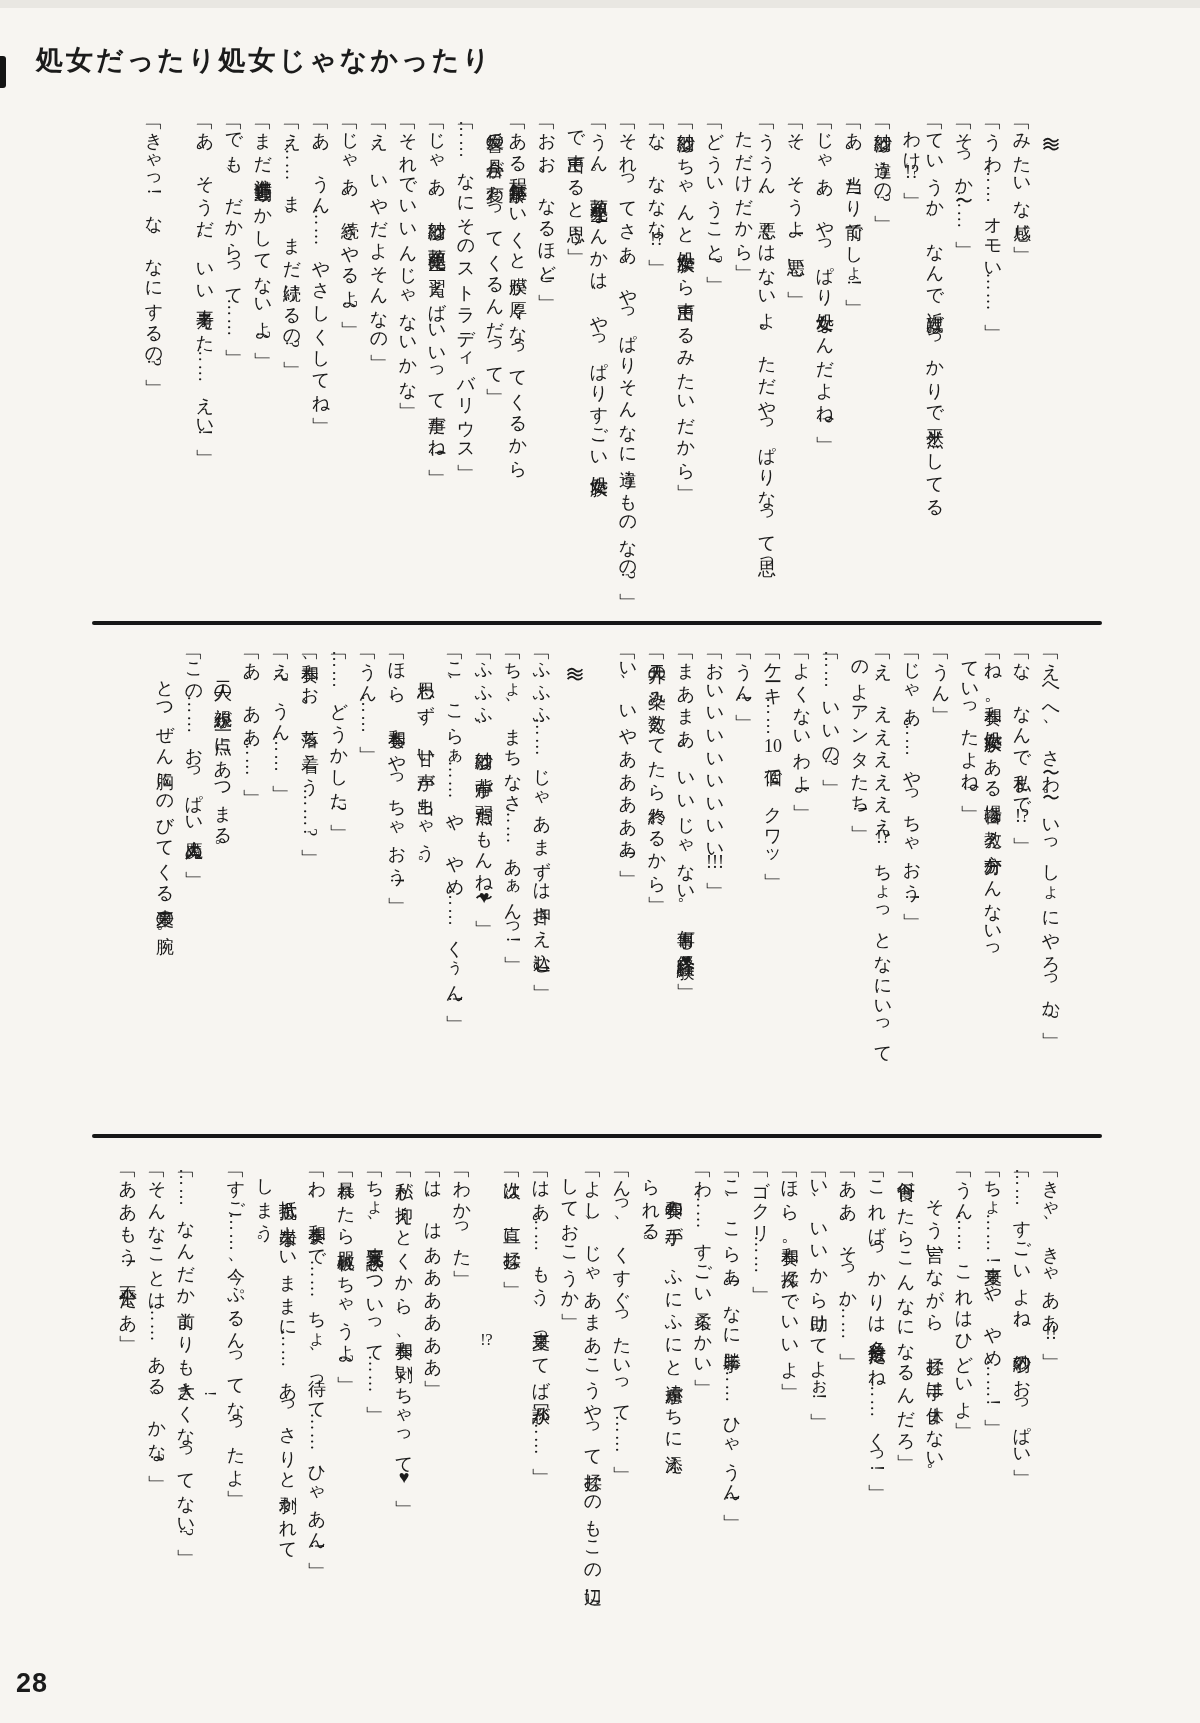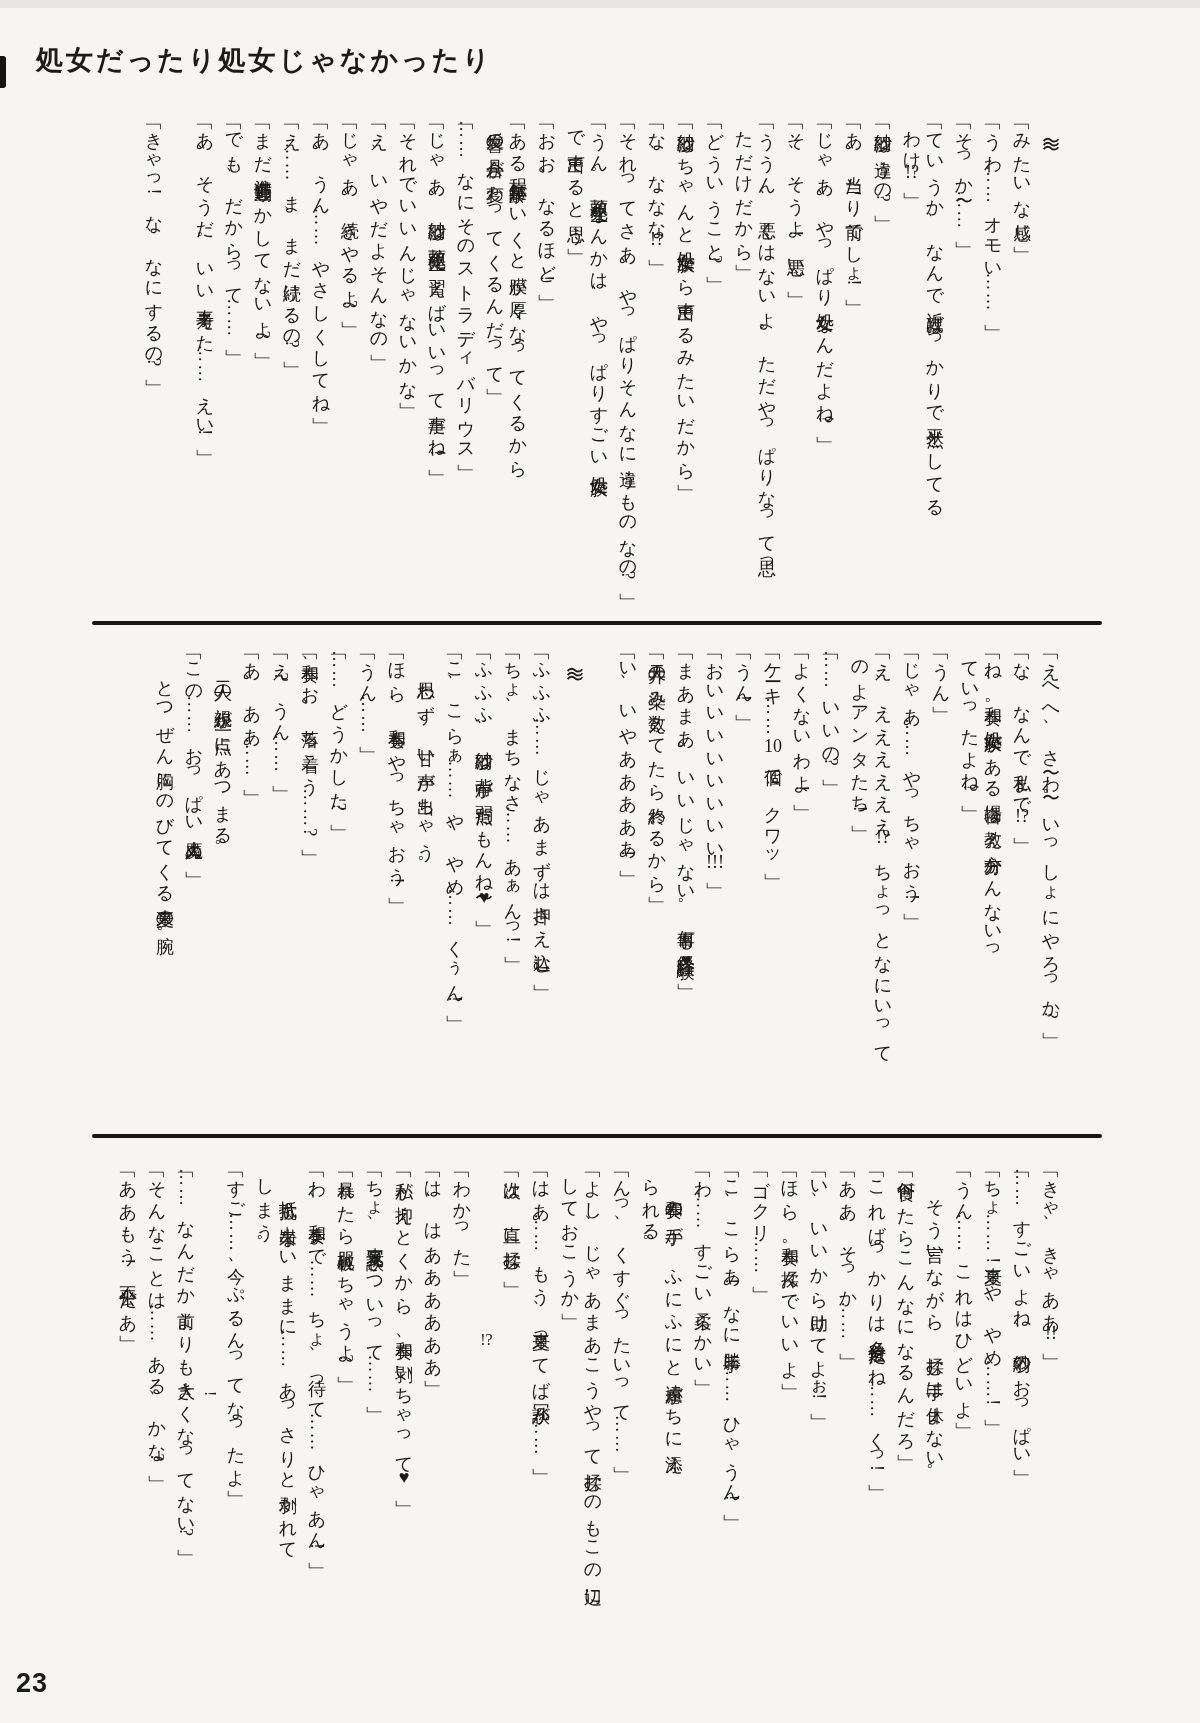--- a/index.html
+++ b/index.html
@@ -166,14 +166,14 @@
       <p class="col dialogue">「わ、和奏まで……ちょ、待って……ひゃあん!」</p>
       <p class="col narration">抵抗も出来ないままに……あっさりと剥かれて</p>
       <p class="col narration cont">しまう。</p>
       <p class="col dialogue">「すご……今、ぷるんってなったよ」</p>
       <p class="col interjection" style="padding-top: 225px;">!</p>
       <p class="col dialogue">「……なんだか前よりも大きくなってない?」</p>
       <p class="col dialogue">「そんなことは……ある、かな?」</p>
       <p class="col dialogue">「ああもう! 不公平だあ」</p>
     </div>
 
-  <div class="page-number">23</div>
+  <div class="page-number">28</div>
 </div>
 
 </body></html>

